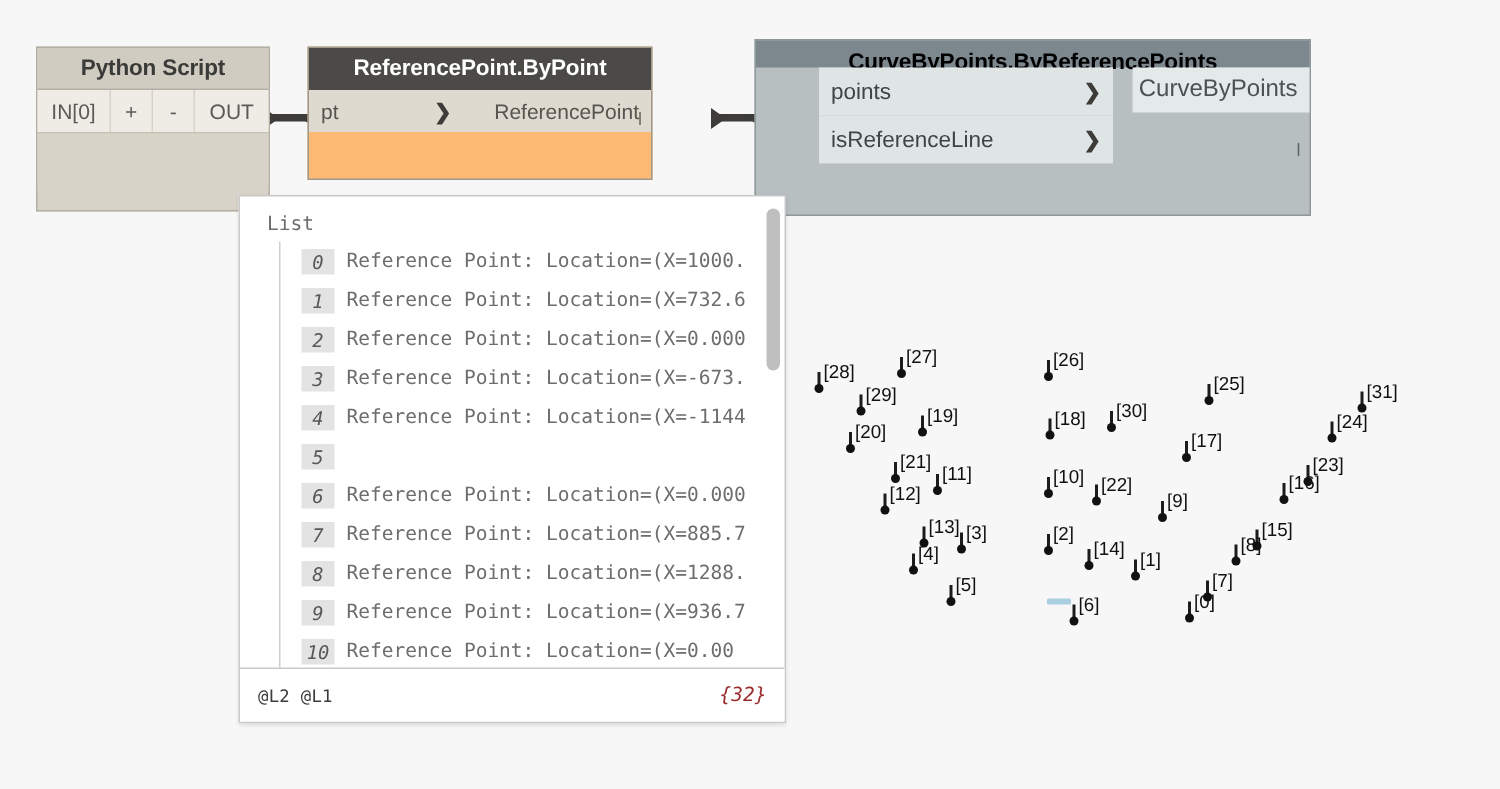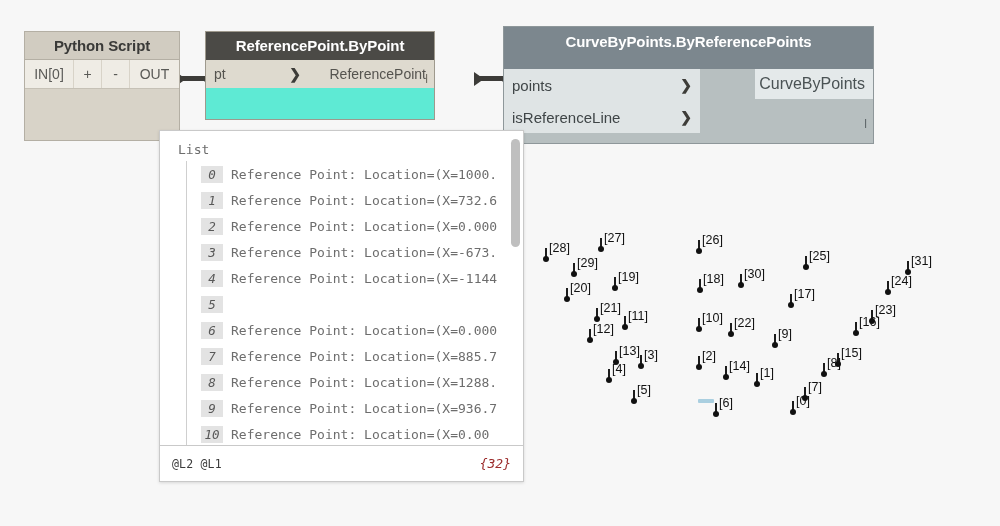--- a/index.html
+++ b/index.html
@@ -81,21 +81,21 @@
     height: 37px;
     background: #d8d3c8;
   }
 
   
   #node-refpoint {
     left: 205px;
     top: 31px;
     width: 230px;
     height: 89px;
-    background: #5eead4;
+    background: #fdba74;
     border: 1px solid #9e998d;
   }
   #node-refpoint .node-header {
     height: 28px;
     line-height: 28px;
     background: #4b4a46;
     color: #ffffff;
   }
   #node-refpoint .rp-row {
     position: relative;
@@ -149,35 +149,36 @@
   
   #node-curve {
     left: 503px;
     top: 26px;
     width: 371px;
     height: 118px;
     background: #b7bfc0;
     border: 1px solid #8e979a;
   }
   #node-curve .node-header {
-    height: 42px;
+    height: 18px;
     line-height: 30px;
     background: #7c878e;
-    color: #ffffff;
+    color: #000000;
     font-size: 15px;
   }
   #node-curve .cv-row {
     position: relative;
     height: 32px;
   }
   #node-curve .in-port {
     height: 32px;
     background: #dfe4e5;
     color: #3f4547;
     font-size: 15px;
+    margin-left: 42px;
   }
   #node-curve .out-port {
     height: 30px;
     background: #e4e9ea;
     color: #4a5254;
     font-size: 16px;
   }
   #node-curve .node-tick { color: #5d6568; }
 
   

